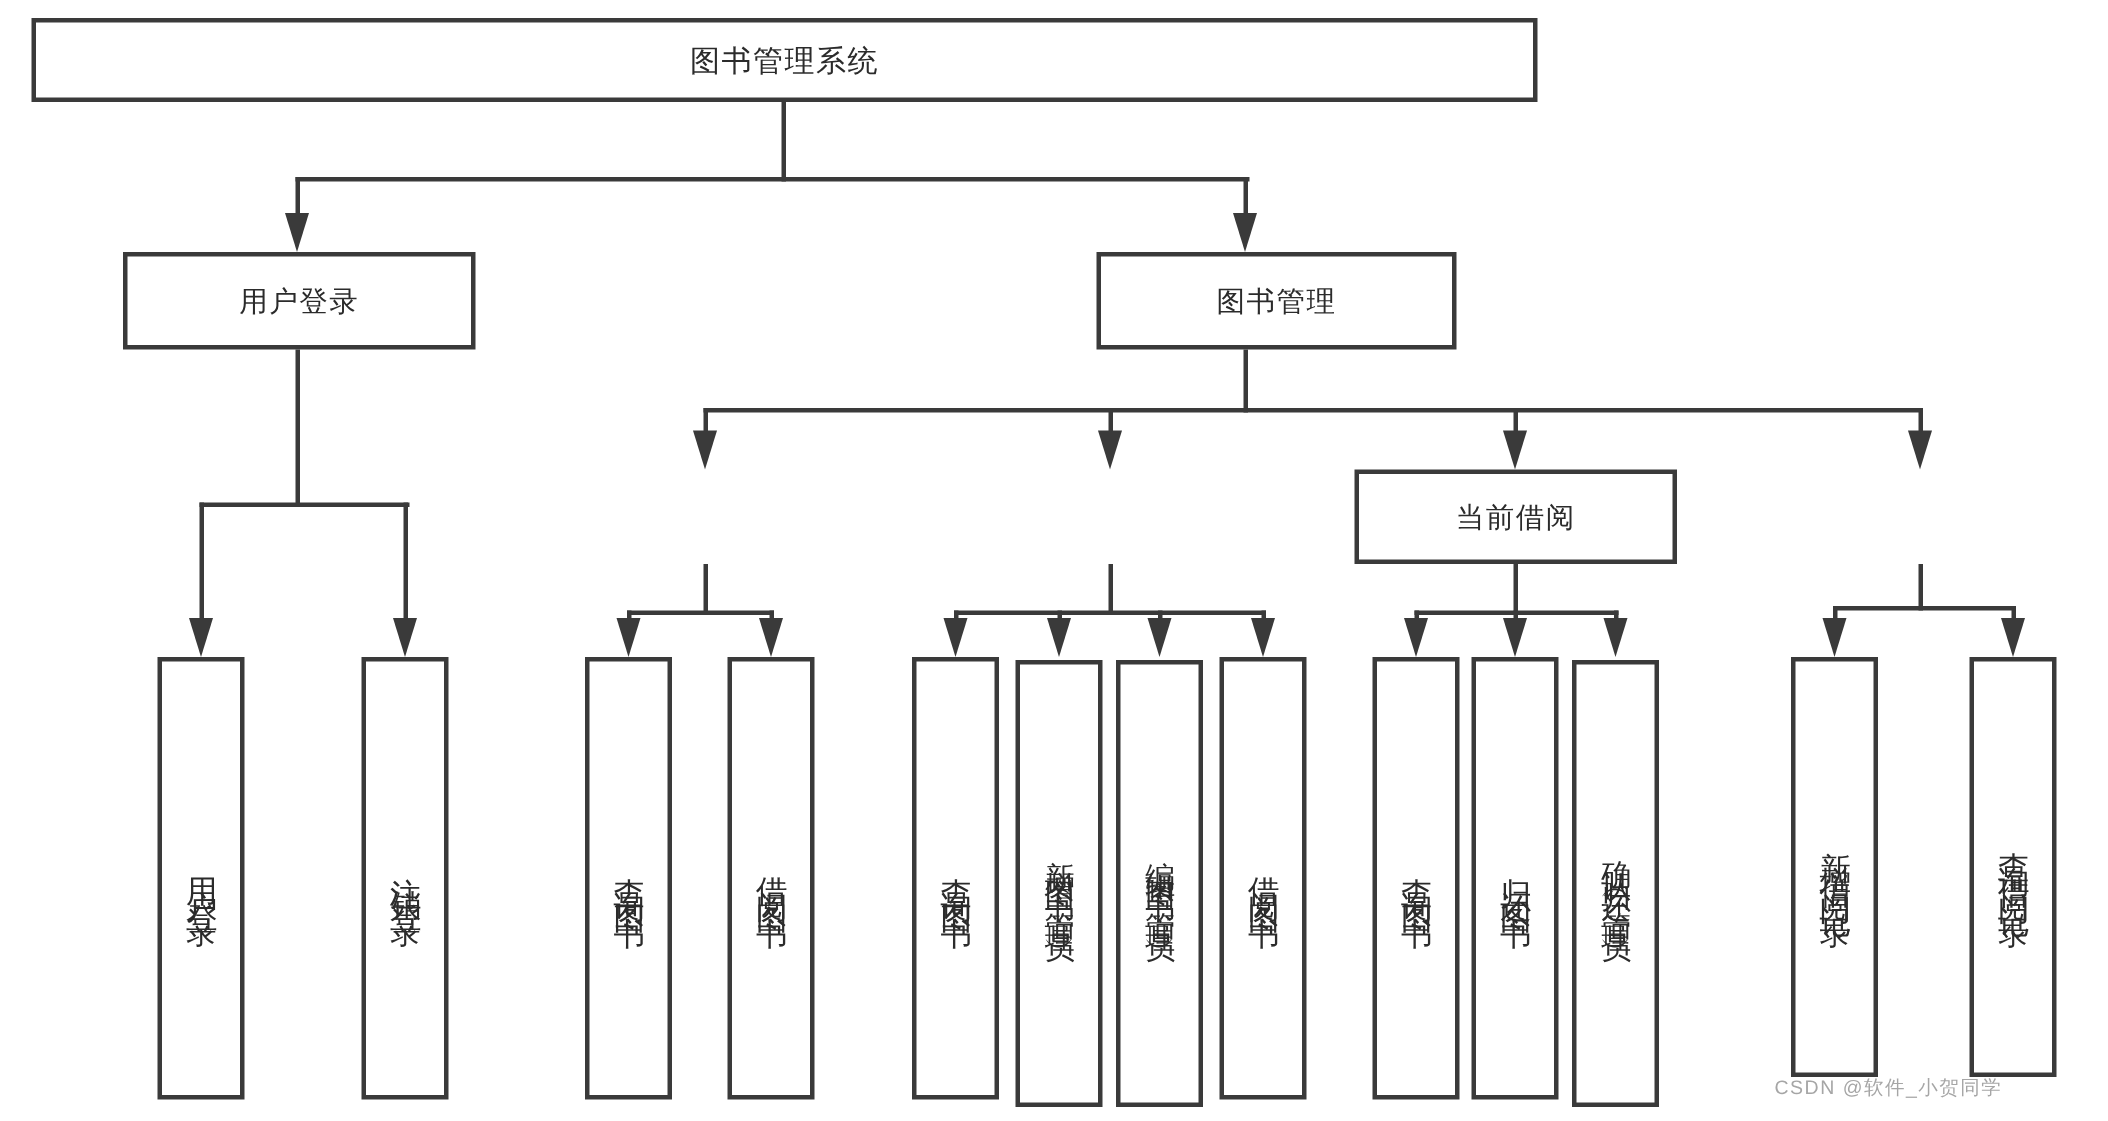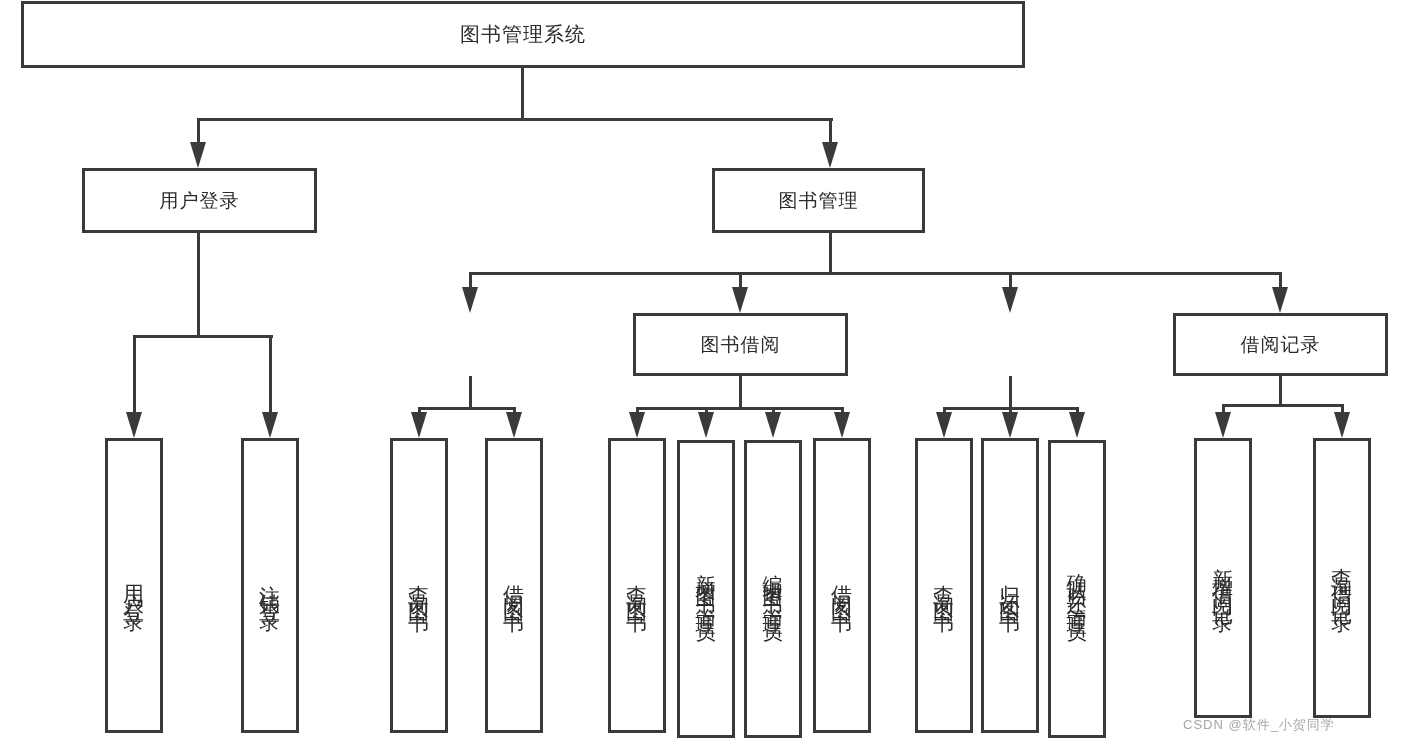--- a/index.html
+++ b/index.html
@@ -64,35 +64,35 @@
     color: var(--watermark, #a6a6a6);
     letter-spacing: 1px;
     white-space: nowrap;
   }
 </style>
 </head>
 <body style="--line: #3a3a3a; --text: #2b2b2b; --watermark: #a6a6a6; --background: #ffffff;">
 
 <div class="canvas">
 
-  <div class="box h root" style="left:21px; top:1px; width:1004px; height:67px">
+  <div class="box h root" style="left:21px; top:12px; width:1004px; height:56px">
     <span>图书管理系统</span>
   </div>
 
   <div class="vline" style="left:521px; top:68px; height:53px"></div>
   <div class="hline" style="left:197px; top:118px; width:636px"></div>
   <div class="vline" style="left:197px; top:118px; height:30px"></div>
   <div class="arrow" style="left:190px; top:142px"></div>
   <div class="vline" style="left:829px; top:118px; height:30px"></div>
   <div class="arrow" style="left:822px; top:142px"></div>
 
   <div class="box h" style="left:82px; top:168px; width:235px; height:65px">
     <span>用户登录</span>
   </div>
-  <div class="box h" style="left:712px; top:168px; width:213px; height:65px">
+  <div class="box h" style="left:731px; top:168px; width:240px; height:65px">
     <span>图书管理</span>
   </div>
 
   <div class="vline" style="left:197px; top:233px; height:105px"></div>
   <div class="hline" style="left:133px; top:335px; width:140px"></div>
   <div class="vline" style="left:133px; top:335px; height:82px"></div>
   <div class="arrow" style="left:126px; top:412px"></div>
   <div class="vline" style="left:269px; top:335px; height:82px"></div>
   <div class="arrow" style="left:262px; top:412px"></div>
 
@@ -100,25 +100,22 @@
   <div class="hline" style="left:469px; top:272px; width:813px"></div>
   <div class="vline" style="left:469px; top:272px; height:20px"></div>
   <div class="arrow" style="left:462px; top:287px"></div>
   <div class="vline" style="left:739px; top:272px; height:20px"></div>
   <div class="arrow" style="left:732px; top:287px"></div>
   <div class="vline" style="left:1009px; top:272px; height:20px"></div>
   <div class="arrow" style="left:1002px; top:287px"></div>
   <div class="vline" style="left:1279px; top:272px; height:20px"></div>
   <div class="arrow" style="left:1272px; top:287px"></div>
 
-  <div class="box h" style="left:633px; top:313px; width:215px; height:63px">
-    <span>图书借阅</span>
-  </div>
-  <div class="box h" style="left:1173px; top:313px; width:215px; height:63px">
-    <span>借阅记录</span>
+  <div class="box h" style="left:903px; top:313px; width:215px; height:63px">
+    <span>当前借阅</span>
   </div>
 
   <div class="vline" style="left:469px; top:376px; height:34px"></div>
   <div class="hline" style="left:418px; top:407px; width:98px"></div>
   <div class="vline" style="left:418px; top:407px; height:10px"></div>
   <div class="arrow" style="left:411px; top:412px"></div>
   <div class="vline" style="left:513px; top:407px; height:10px"></div>
   <div class="arrow" style="left:506px; top:412px"></div>
 
   <div class="vline" style="left:739px; top:376px; height:34px"></div>

